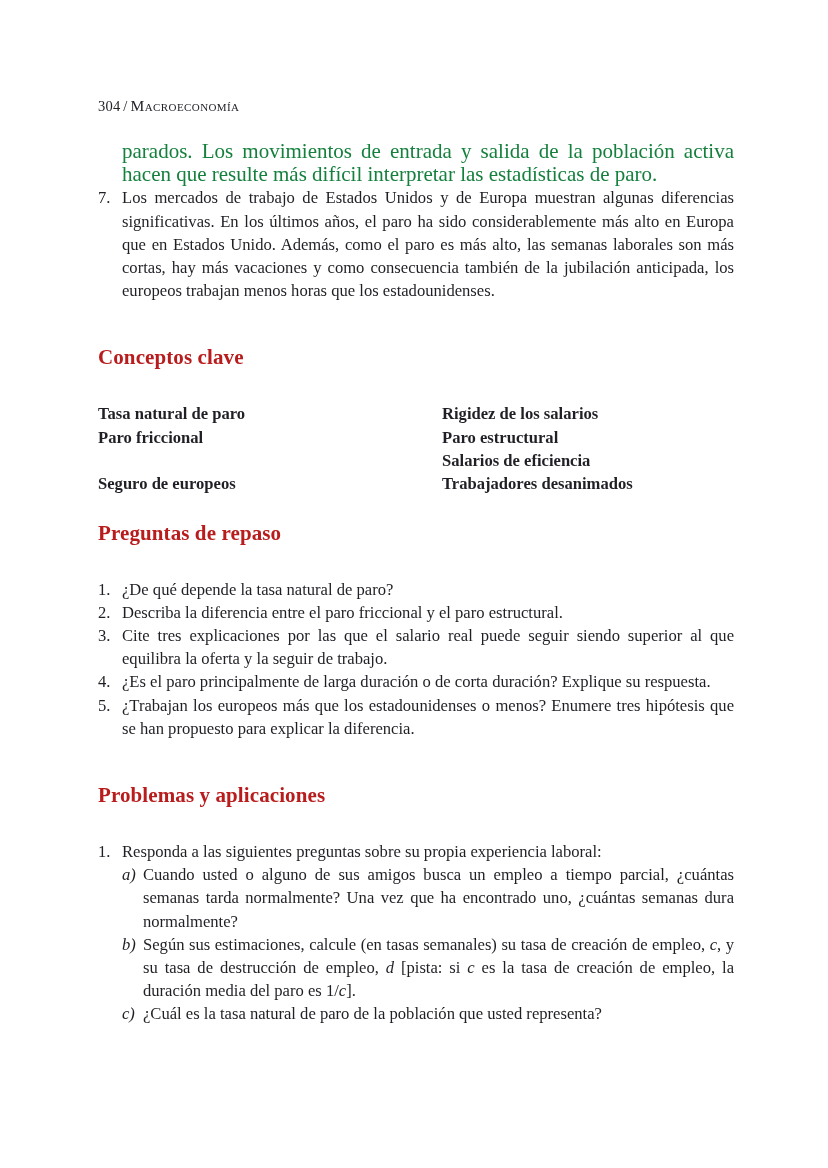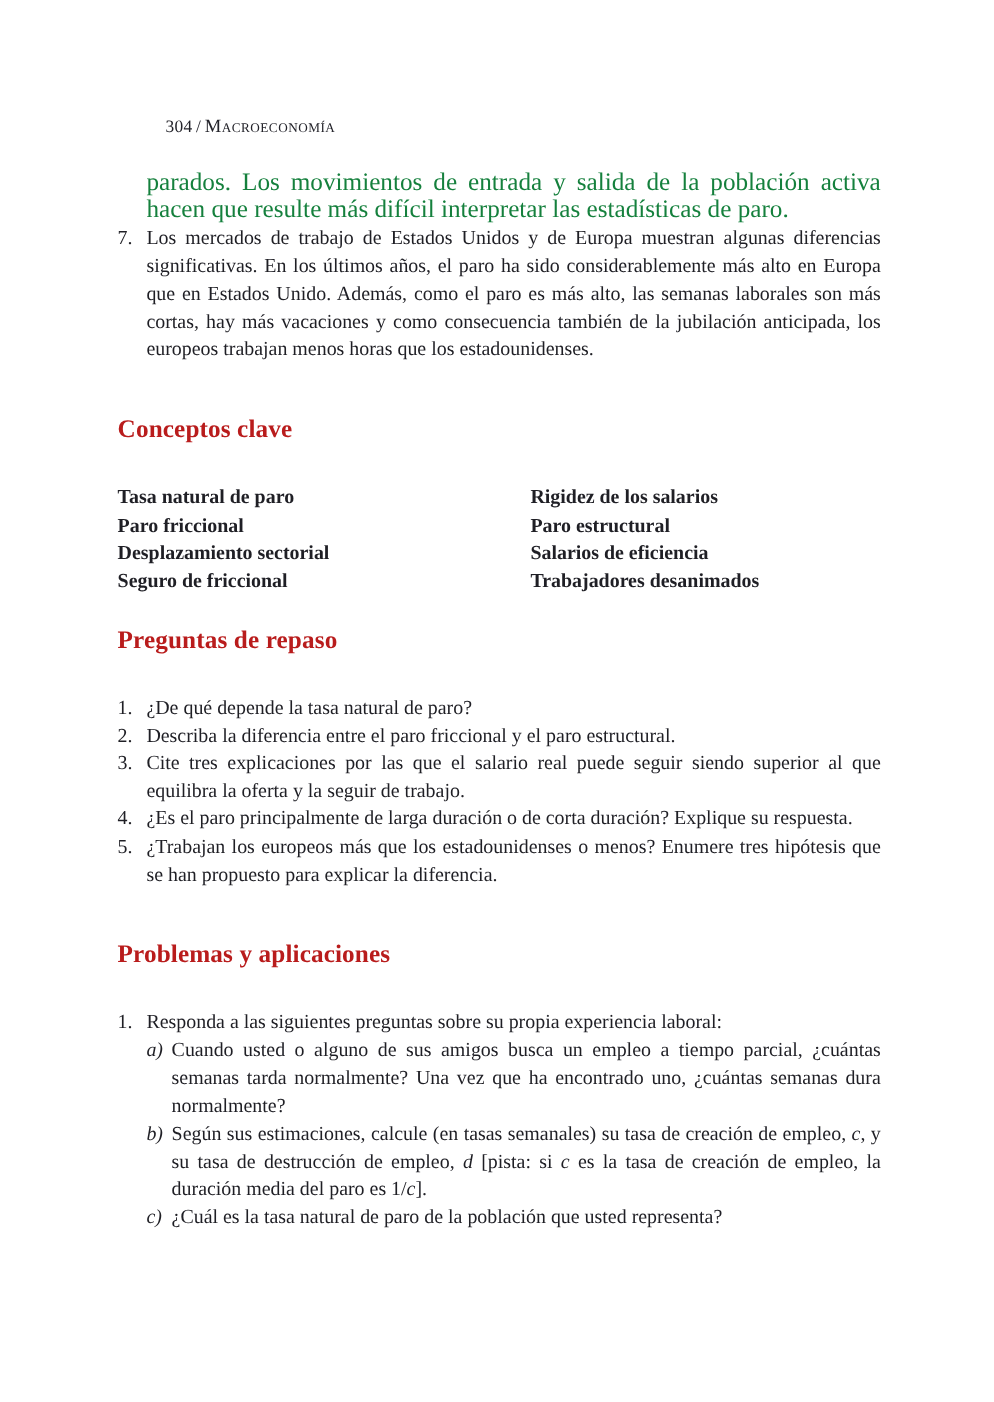--- a/index.html
+++ b/index.html
@@ -26,21 +26,21 @@
   
   .running-head {
     position: absolute;
     left: 98px;
     top: 97px;
     font-size: 14.5px;
     letter-spacing: 0.2px;
     color: #23232a;
     white-space: nowrap;
   }
-  .running-head .folio { font-size: 14.5px; margin-left: 40px; }
+  .running-head .folio { font-size: 14.5px; }
   .running-head .sep { padding: 0 3px; }
   .running-head .booktitle {
     font-variant: small-caps;
     font-size: 15.5px;
     letter-spacing: 0.4px;
   }
 
   
   .column {
     position: absolute;
@@ -175,25 +175,24 @@
     <div class="terms">
       <div class="terms-row">
         <span class="terms-col-a">Tasa natural de paro</span>
         <span class="terms-col-b">Rigidez de los salarios</span>
       </div>
       <div class="terms-row">
         <span class="terms-col-a">Paro friccional</span>
         <span class="terms-col-b">Paro estructural</span>
       </div>
       <div class="terms-row">
-        <span class="terms-col-a">Desplazamiento sectorial</span>
         <span class="terms-col-b">Salarios de eficiencia</span>
       </div>
       <div class="terms-row">
-        <span class="terms-col-a">Seguro de friccional</span>
+        <span class="terms-col-a">Seguro de europeos</span>
         <span class="terms-col-b">Trabajadores desanimados</span>
       </div>
     </div>
 
     <div class="gap-md"></div>
 
     <div class="section-heading">Preguntas de repaso</div>
 
     <div class="gap-lg"></div>
 

